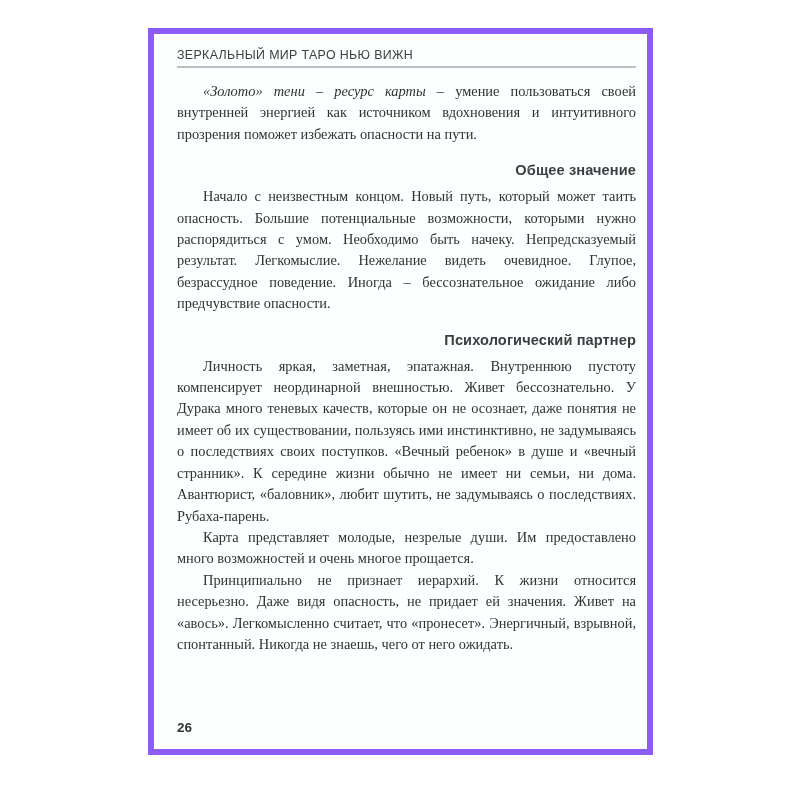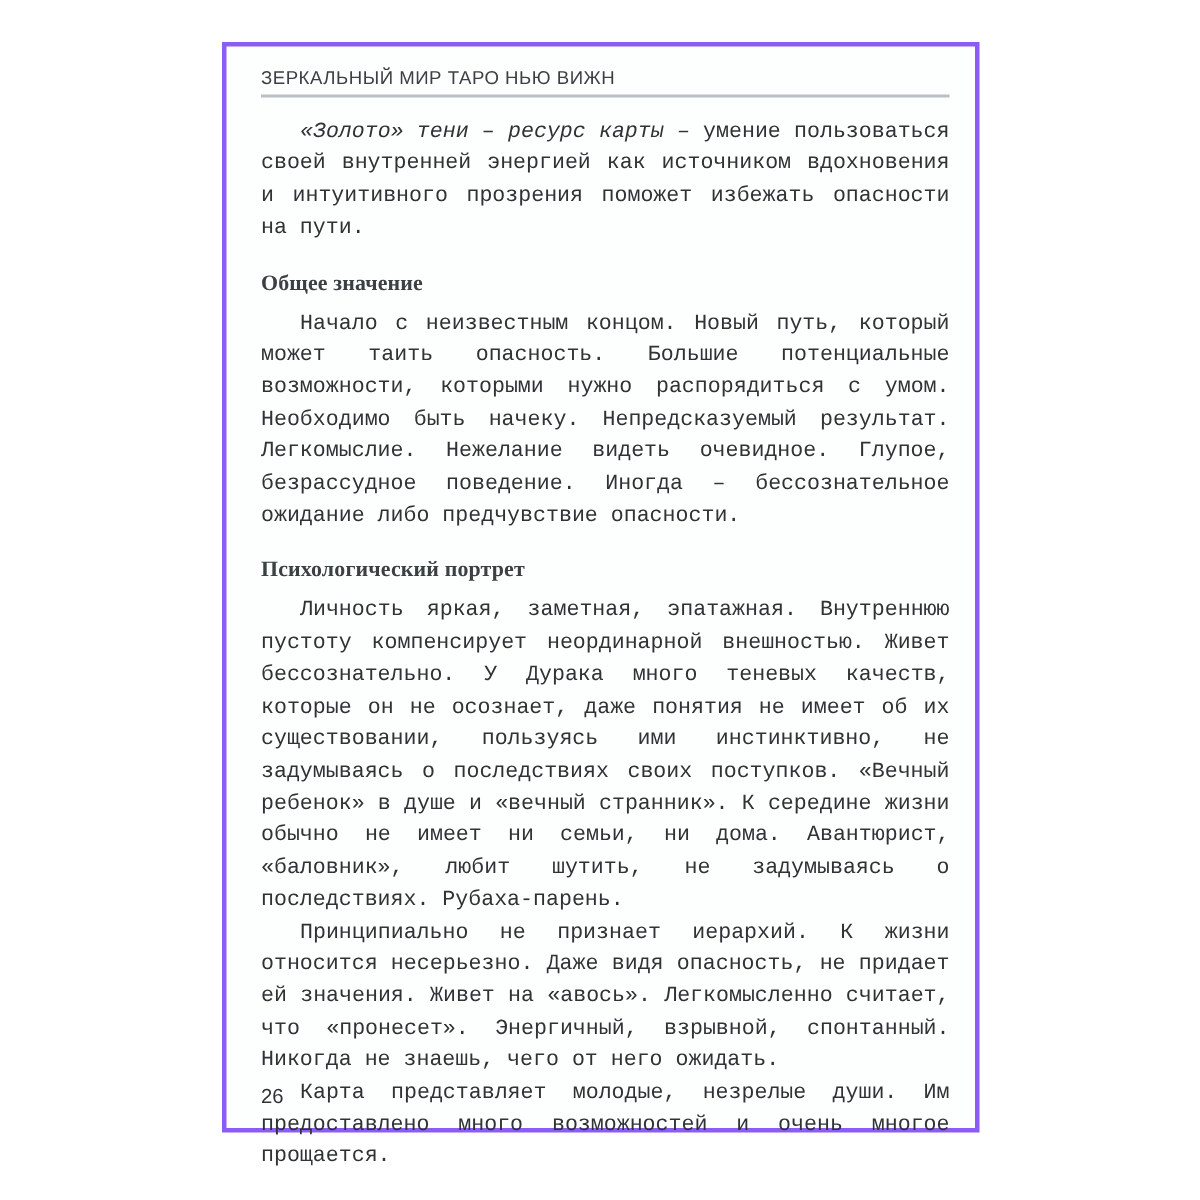--- a/index.html
+++ b/index.html
@@ -14,21 +14,21 @@
     overflow: hidden;
   }
 
   #page-sheet {
     position: absolute;
     left: 148px;
     top: 28px;
     width: 505px;
     height: 727px;
     background: #fdfefe;
-    border: 3px solid #8b5cf6;
+    border: 6px solid #8b5cf6;
     box-sizing: border-box;
     box-shadow: 0 0 0 0 rgba(0,0,0,0);
   }
 
   .inner {
     position: absolute;
     left: 23px;
     top: 14px;
     width: 459px;
     height: 700px;
@@ -50,47 +50,47 @@
     margin-bottom: 13px;
   }
 
   p.body-par {
     margin: 0;
     text-align: justify;
     text-indent: 26px;
     font-size: 14.4px;
     line-height: 21.4px;
     color: #2f3335;
-    font-family: Liberation Mono, monospace;
+    font-family: Liberation Serif, serif;
     hyphens: manual;
   }
 
   p.body-par .lead-italic {
     font-style: italic;
   }
 
   h2.section-head {
     margin: 0;
-    text-align: left;
-    font-family: Liberation Serif, serif;
+    text-align: right;
+    font-family: Liberation Sans, sans-serif;
     font-weight: bold;
     font-size: 14.6px;
     color: #3b4043;
     letter-spacing: 0.1px;
   }
 
   .gap-before-head { height: 17px; }
   .gap-after-head  { height: 8px; }
 
   .folio {
     position: absolute;
     left: 23px;
     bottom: 14px;
     font-family: "Liberation Sans", sans-serif;
-    font-weight: normal;
+    font-weight: bold;
     font-size: 13.5px;
     color: #2f3335;
   }
 </style>
 </head>
 <body>
 
 <div id="page-sheet">
   <div class="inner">
 
@@ -98,25 +98,25 @@
     <div class="head-rule"></div>
 
     <p class="body-par"><span class="lead-italic">«Золото» тени – ресурс карты</span><span> – умение пользоваться своей внутренней энергией как источником вдохновения и интуитивного прозрения поможет избежать опасности на пути.</span></p>
 
     <div class="gap-before-head"></div>
     <h2 class="section-head">Общее значение</h2>
     <div class="gap-after-head"></div>
     <p class="body-par">Начало с неизвестным концом. Новый путь, который может таить опасность. Большие потенциальные возможности, которыми нужно распорядиться с умом. Необходимо быть начеку. Непредсказуемый результат. Легкомыслие. Нежелание видеть очевидное. Глупое, безрассудное поведение. Иногда – бессознательное ожидание либо предчувствие опасности.</p>
 
     <div class="gap-before-head"></div>
-    <h2 class="section-head">Психологический портрет</h2>
+    <h2 class="section-head">Психологический партнер</h2>
     <div class="gap-after-head"></div>
     <p class="body-par">Личность яркая, заметная, эпатажная. Внутреннюю пустоту компенсирует неординарной внешностью. Живет бессознательно. У Дурака много теневых качеств, которые он не осознает, даже понятия не имеет об их существовании, пользуясь ими инстинктивно, не задумываясь о последствиях своих поступков. «Вечный ребенок» в душе и «вечный странник». К середине жизни обычно не имеет ни семьи, ни дома. Авантюрист, «баловник», любит шутить, не задумываясь о последствиях. Рубаха-парень.</p>
+    <p class="body-par">Карта представляет молодые, незрелые души. Им предоставлено много возможностей и очень многое прощается.</p>
     <p class="body-par">Принципиально не признает иерархий. К жизни относится несерьезно. Даже видя опасность, не придает ей значения. Живет на «авось». Легкомысленно считает, что «пронесет». Энергичный, взрывной, спонтанный. Никогда не знаешь, чего от него ожидать.</p>
-    <p class="body-par">Карта представляет молодые, незрелые души. Им предоставлено много возможностей и очень многое прощается.</p>
 
     <div class="gap-before-head"></div>
     <div class="gap-after-head"></div>
 
   </div>
 
   <div class="folio">26</div>
 </div>
 
 </body></html>

